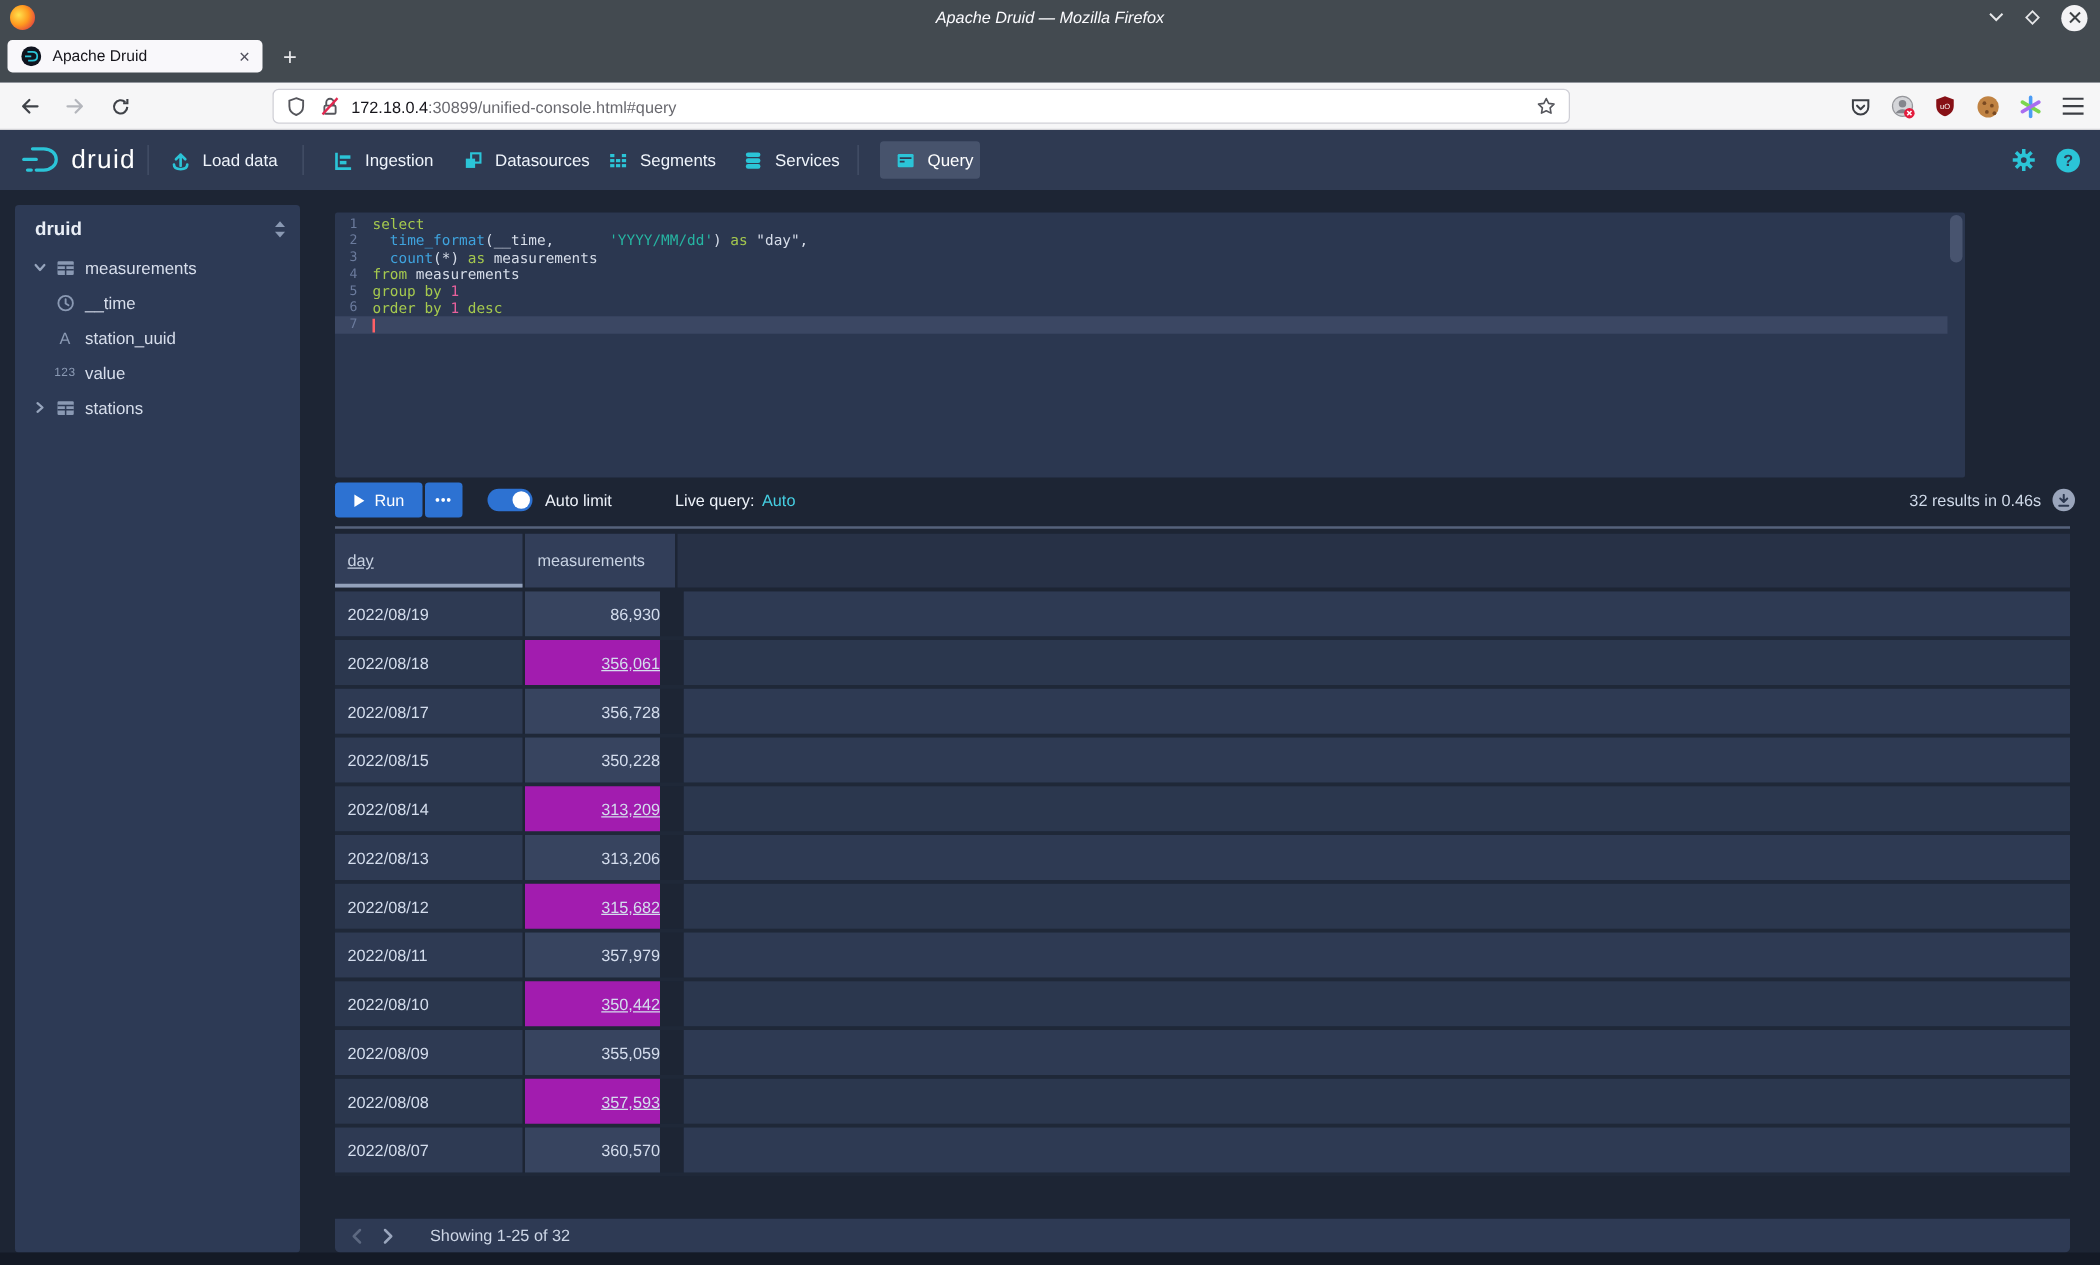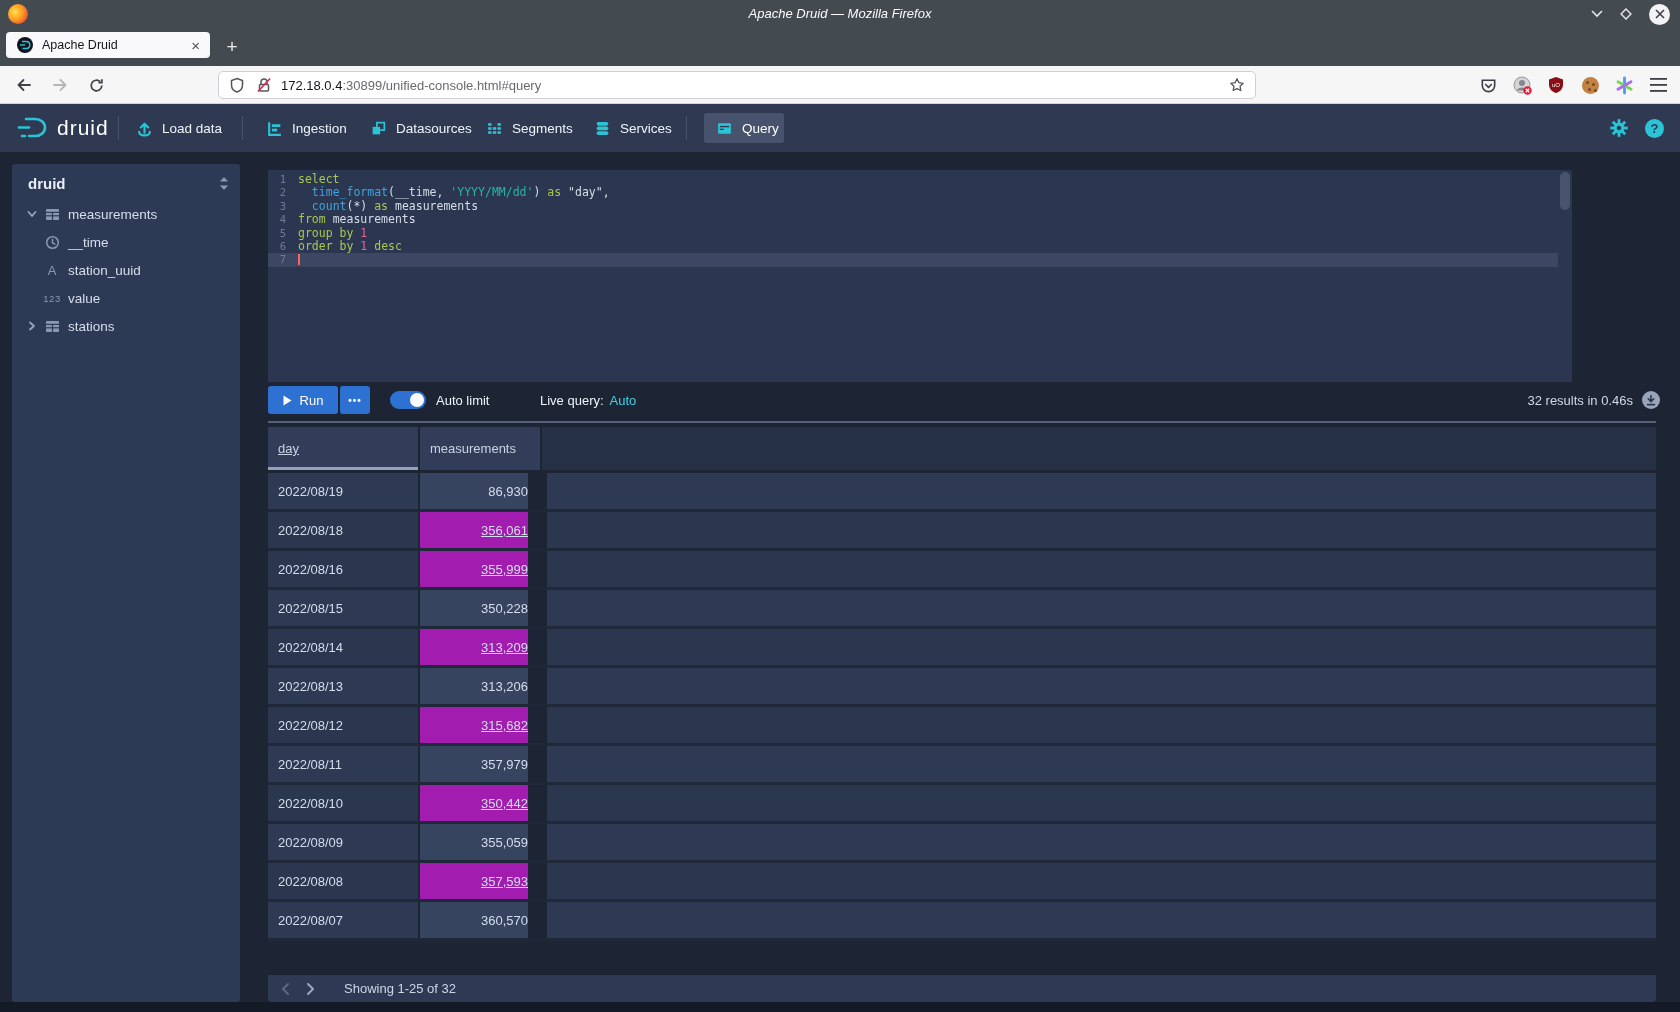--- a/index.html
+++ b/index.html
@@ -70,21 +70,21 @@
   .glyph-123 { color:#8a99b3; font-size:9.5px; letter-spacing:0.5px; }
 
   
   .editor { position:absolute; left:268px; top:18px; width:1304px; height:212px; background:#2b3750; border-radius:2px;
     font-family:"DejaVu Sans Mono", monospace; }
   .ed-lines { position:absolute; left:0; top:3px; width:100%; }
   .ed-line { display:flex; height:13.4px; line-height:13.4px; font-size:11.5px; }
   .ed-line.current { background:#3b4763; width:calc(100% - 14px); }
   .ed-num { width:26px; text-align:right; padding-right:8px; color:#6b7b9d; font-size:10.5px; flex:none; }
   .ed-code { white-space:pre; padding-left:4px; }
-  .tok-kw { color:#a5c94e; } .tok-fn { color:#3fa3dd; } .tok-str { color:#26b5a2; }
+  .tok-kw { color:#a5c94e; } .tok-fn { color:#3fa3dd; } .tok-str { color:#26b5a2;margin-left:37px; }
   .tok-num { color:#e7609c; } .tok-def { color:#d6dde9; }
   .caret { display:inline-block; width:2px; height:11px; background:#ff6066; vertical-align:middle; }
   .ed-scroll { position:absolute; right:2px; top:2px; width:10px; height:38px; background:#48546f; border-radius:5px; }
 
   
   .runbar { position:absolute; left:268px; top:234px; width:1392px; height:28px; }
   .run-btn { position:absolute; left:0; top:0; width:70px; height:28px; background:#2d72d2; border-radius:3px;
     display:flex; align-items:center; justify-content:center; gap:8px; color:#ffffff; font-size:13px; }
   .more-btn { position:absolute; left:72px; top:0; width:30px; height:28px; background:#2d72d2; border-radius:3px;
     display:flex; align-items:center; justify-content:center; color:#ffffff; font-size:10px; letter-spacing:1px; font-weight:bold; }
@@ -468,23 +468,23 @@
         <div class="t-row odd">
           <div class="td day">2022/08/19</div>
           <div class="td meas">86,930</div>
           <div class="td filler"></div>
         </div>
         <div class="t-row even">
           <div class="td day">2022/08/18</div>
           <div class="td meas">356,061</div>
           <div class="td filler"></div>
         </div>
-        <div class="t-row even">
-          <div class="td day">2022/08/16</div>
-          <div class="td meas">355,999</div>
+        <div class="t-row odd">
+          <div class="td day">2022/08/17</div>
+          <div class="td meas">356,728</div>
           <div class="td filler"></div>
         </div>
         <div class="t-row odd">
           <div class="td day">2022/08/15</div>
           <div class="td meas">350,228</div>
           <div class="td filler"></div>
         </div>
         <div class="t-row even">
           <div class="td day">2022/08/14</div>
           <div class="td meas">313,209</div>

